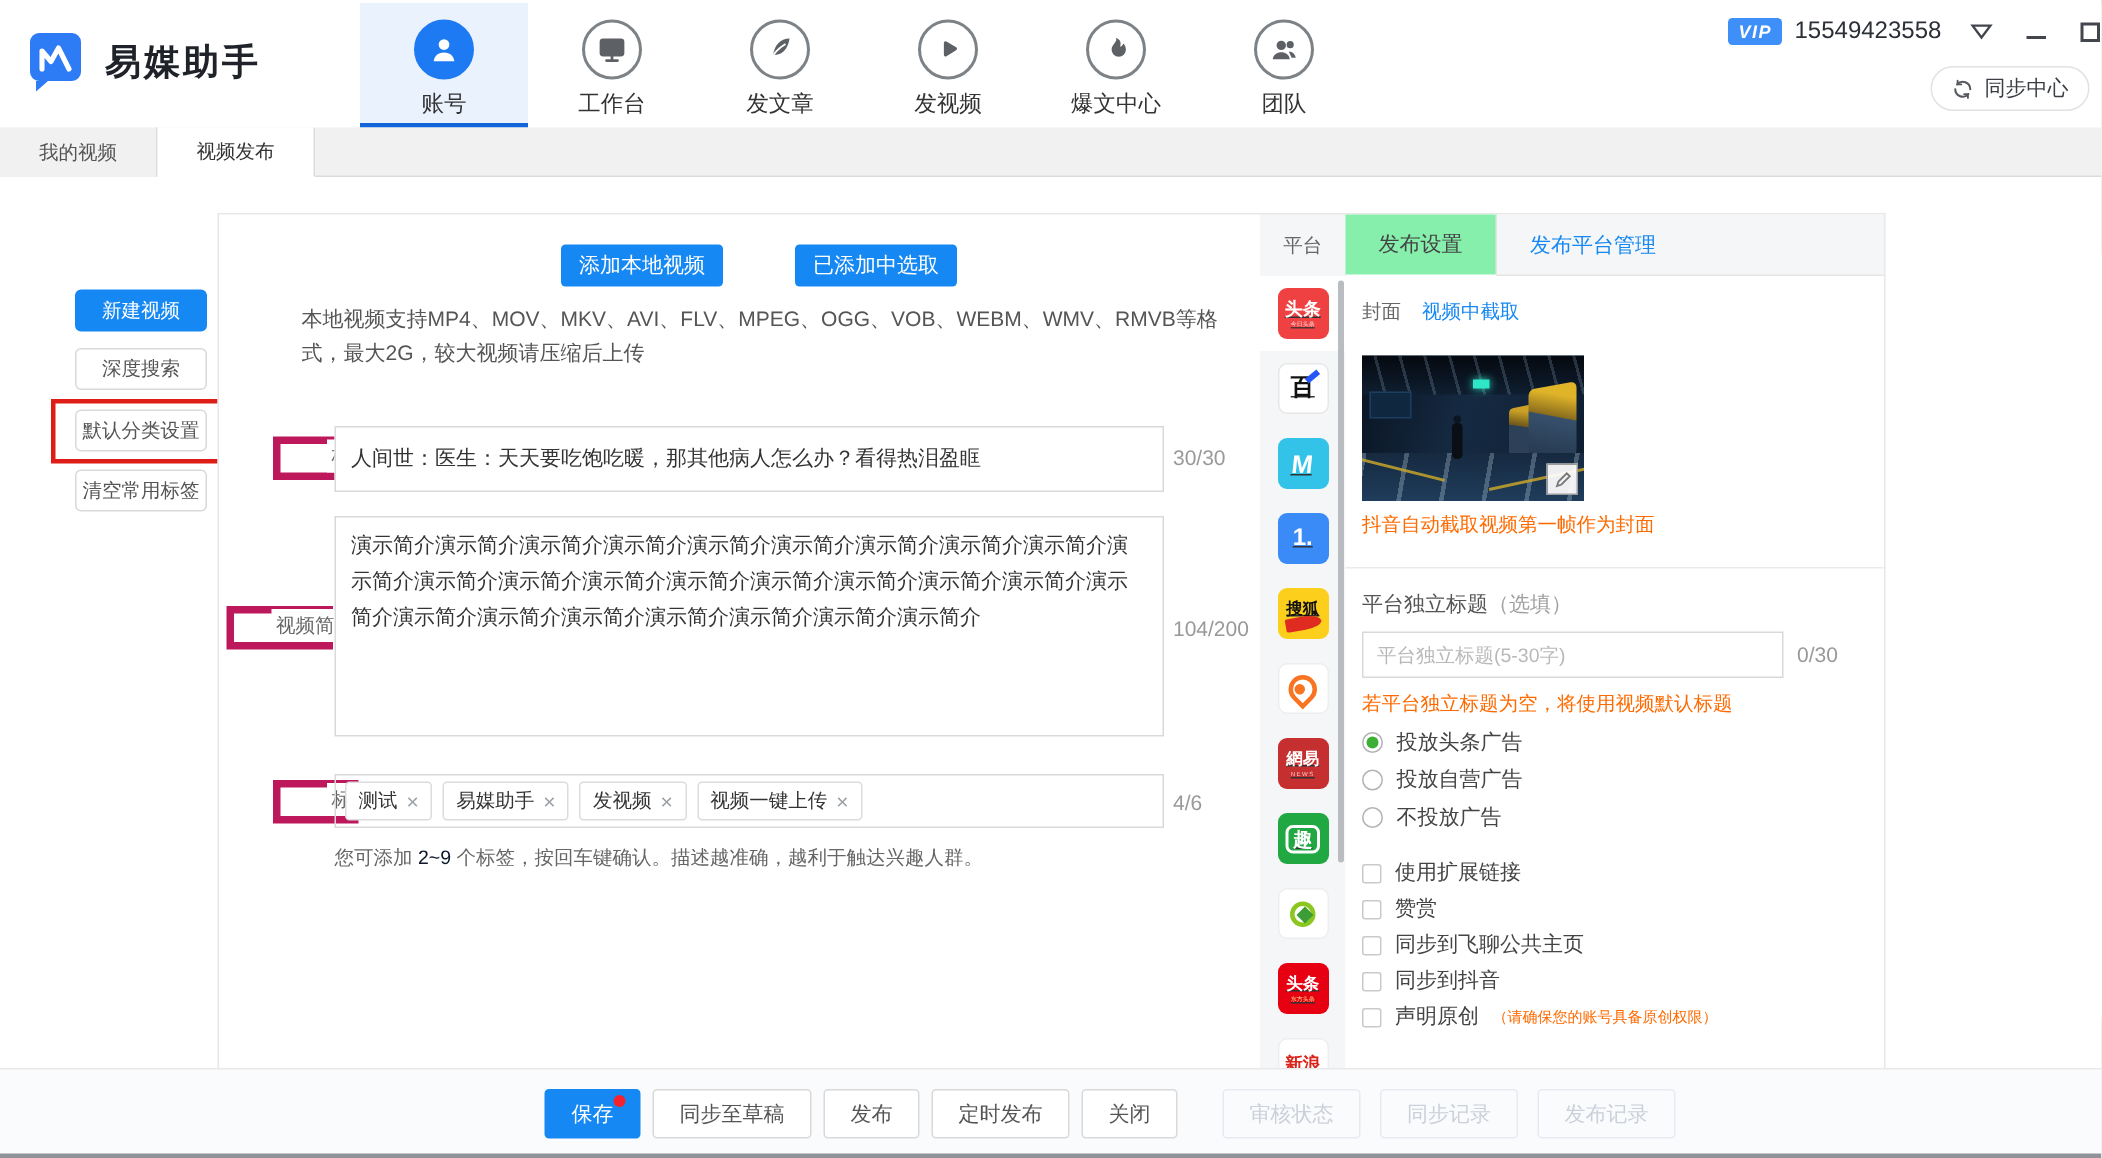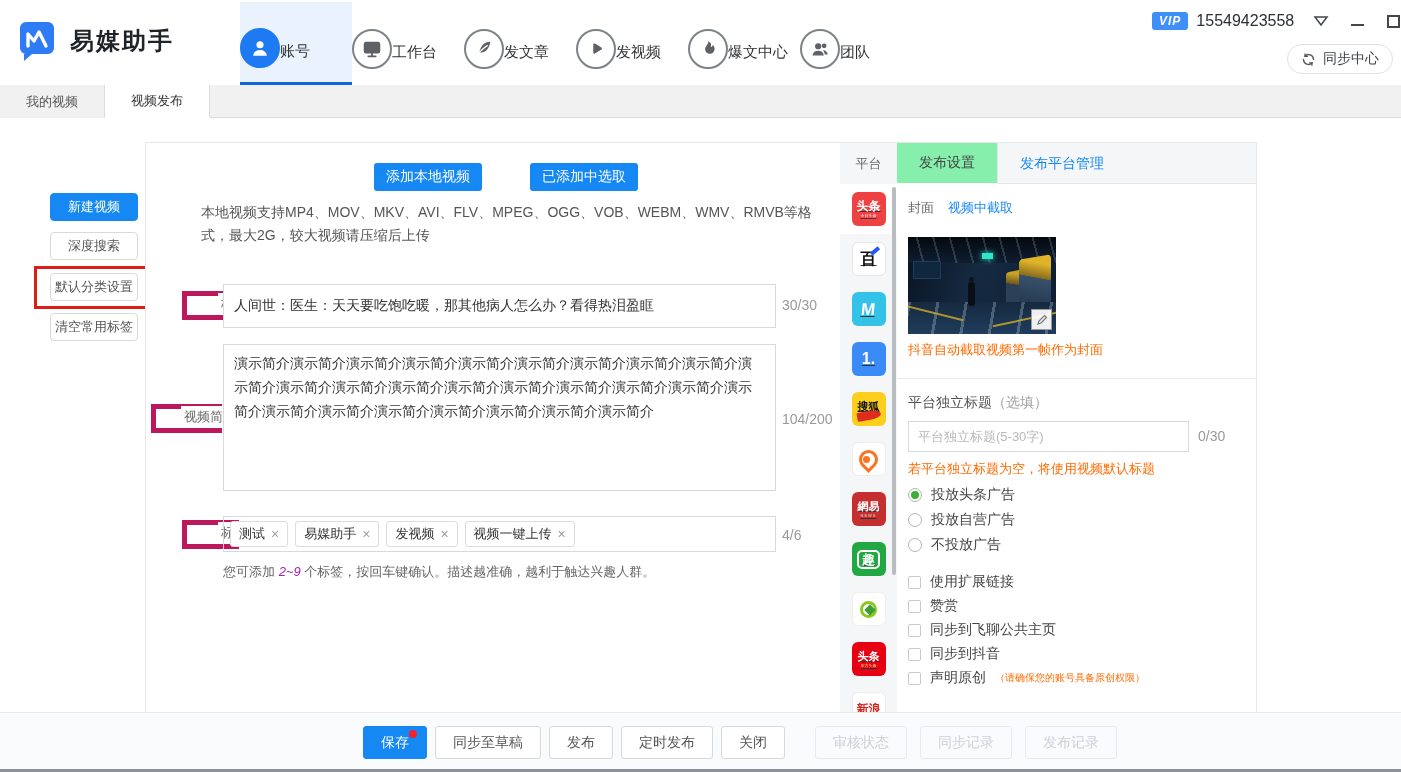--- a/index.html
+++ b/index.html
@@ -9,21 +9,21 @@
             font-size:14px; color:#333; }
 
   
   .topbar { position:absolute; left:0; top:0; width:1401px; height:85px; background:#fff; }
   .topedge { position:absolute; left:232px; top:0; right:0; height:2px; background:#8d9097; }
   .logo-wrap { position:absolute; left:16px; top:20px; display:flex; align-items:center; gap:12px; }
   .logo { width:42px; height:42px; }
   .app-title { font-size:24px; font-weight:bold; color:#1f2329; letter-spacing:2px; }
 
   .nav { position:absolute; left:240px; top:2px; height:83px; display:flex; }
-  .nav-item { width:112px; height:83px; display:flex; flex-direction:row; align-items:center;
+  .nav-item { width:112px; height:83px; display:flex; flex-direction:column; align-items:center;
               justify-content:flex-start; padding-top:11px; cursor:pointer; }
   .nav-item .circ { width:40px; height:40px; border-radius:50%; border:2px solid #7d8287;
                     display:flex; align-items:center; justify-content:center; background:#fff; }
   .nav-item .nlabel { margin-top:7px; font-size:15px; color:#333; }
   .nav-item.active { background:#e9f2fd; border-bottom:3px solid #1265d9; }
   .nav-item.active .circ { background:#1e7af3; border-color:#1e7af3; }
 
   .win-ctrl { position:absolute; top:12px; display:flex; align-items:center; }
   .vip { background:#3f8ff8; color:#fff; font-style:italic; font-weight:bold; font-size:12px;
          padding:2px 7px; border-radius:3px; letter-spacing:1px; }
@@ -66,21 +66,21 @@
   .counter { position:absolute; left:636px; color:#999; font-size:14px; }
   .intro-area { position:absolute; left:77px; top:201px; width:553px; height:147px;
                 border:1px solid #d9d9d9; resize:none; font-family:inherit; font-size:14px;
                 color:#333; line-height:24px; padding:6px 10px; outline:none; }
   .tags-row { position:absolute; left:77px; top:373px; width:553px; height:36px;
               border:1px solid #d9d9d9; display:flex; align-items:center; padding:0 6px; gap:7px; }
   .chip { border:1px solid #dcdcdc; border-radius:3px; height:26px; display:flex; align-items:center;
           padding:0 8px; font-size:13px; color:#333; gap:6px; background:#fff; }
   .chip .x { color:#9aa0a6; cursor:pointer; font-size:14px; }
   .tags-help { position:absolute; left:77px; top:420px; font-size:13px; color:#666; }
-  .tags-help .rng { color:#a21caf;font-style:italic; }
+  .tags-help .rng { color:#0f172a; }
 
   
   .plat-col { position:absolute; left:840px; top:142px; width:57px; height:570px; background:#f5f6f7;
               border-top:1px solid #e8e8e8; overflow:hidden; }
   .plat-head { height:41px; display:flex; align-items:center; justify-content:center;
                font-size:13px; color:#666; }
   .plat-list { position:relative;text-decoration:underline; }
   .pitem { height:50px; display:flex; align-items:center; justify-content:center; cursor:pointer; }
   .pitem.sel { background:#fff; }
   .picon { width:34px; height:34px; border-radius:6px; display:flex; flex-direction:column;

